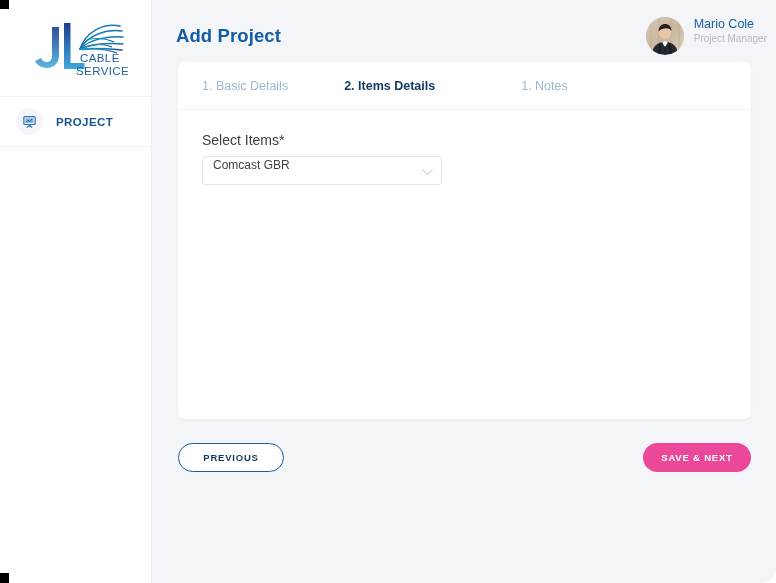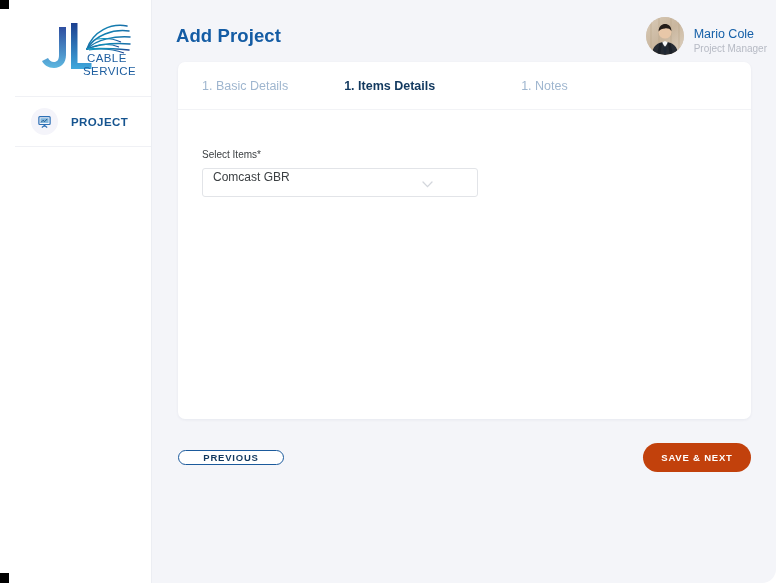--- a/index.html
+++ b/index.html
@@ -26,21 +26,20 @@
 
   
   .sidebar {
     width: 152px;
     height: 583px;
     background: #ffffff;
     border-right: 1px solid #eceef3;
     box-sizing: border-box;
     flex: 0 0 152px;
     position: relative;
-    padding-left: 15px;
   }
 
   .logo-wrap {
     height: 96px;
     display: flex;
     align-items: center;
     justify-content: center;
     padding-top: 4px;
     box-sizing: border-box;
   }
@@ -102,21 +101,21 @@
 
   .page-title {
     font-size: 18.5px;
     font-weight: bold;
     color: #145ca4;
     letter-spacing: 0.1px;
   }
 
   .user-box {
     display: flex;
-    align-items: flex-end;
+    align-items: flex-start;
     gap: 10px;
     cursor: pointer;
   }
   .avatar {
     width: 38px;
     height: 38px;
     border-radius: 50%;
     overflow: hidden;
     position: relative;
     flex: 0 0 38px;
@@ -166,32 +165,31 @@
   .tab.active {
     color: #12395f;
     font-weight: bold;
   }
 
   .card-body {
     padding: 22px 24px 0 24px;
   }
 
   .field-label {
-    font-size: 10px;
+    font-size: 14px;
     color: #3c4043;
     margin-bottom: 8px;
-    margin-top: 17px;
   }
 
   .select-wrap {
     position: relative;
     width: 240px;
   }
   .select-box {
-    width: 276px;
+    width: 240px;
     height: 29px;
     border: 1px solid #e2e4e8;
     border-radius: 3px;
     background: #ffffff;
     box-sizing: border-box;
     display: flex;
     align-items: center;
     padding: 0 26px 12px 10px;
     font-size: 12px;
     color: #3c4043;
@@ -218,32 +216,32 @@
   }
   .btn {
     border: none;
     cursor: pointer;
     font-family: "Liberation Sans", sans-serif;
     letter-spacing: 0.8px;
     font-weight: bold;
   }
   .btn-previous {
     width: 106px;
-    height: 15px;
+    height: 29px;
     border-radius: 15px;
     background: #ffffff;
     border: 1.4px solid #1b5a9c;
     color: #12395f;
     font-size: 9.5px;
   }
   .btn-save {
     width: 108px;
     height: 29px;
     border-radius: 15px;
-    background: #c2410c;
+    background: #ec4899;
     color: #ffffff;
     font-size: 9.5px;
   }
 
   .cursor-dot {
     position: absolute;
     left: 0;
     top: 0;
     width: 9px;
     height: 9px;
@@ -364,21 +362,21 @@
           <div class="user-name">Mario Cole</div>
           <div class="user-role">Project Manager</div>
         </div>
       </div>
     </div>
 
     <section class="card">
 
       <div class="tabs">
         <div class="tab t1">1. Basic Details</div>
-        <div class="tab t2 active">1. Items Details</div>
+        <div class="tab t2 active">2. Items Details</div>
         <div class="tab t3">1. Notes</div>
       </div>
 
       <div class="card-body">
         <div class="field-label">Select Items*</div>
         <div class="select-wrap">
           <div class="select-box" title="Select Items">Comcast GBR</div>
           <span class="chevron">
             <svg width="11" height="7" viewBox="0 0 11 7">
               <path d="M1 1 L5.5 5.6 L10 1" fill="none" stroke="#d3d6dc" stroke-width="1.3" stroke-linecap="round"></path>

